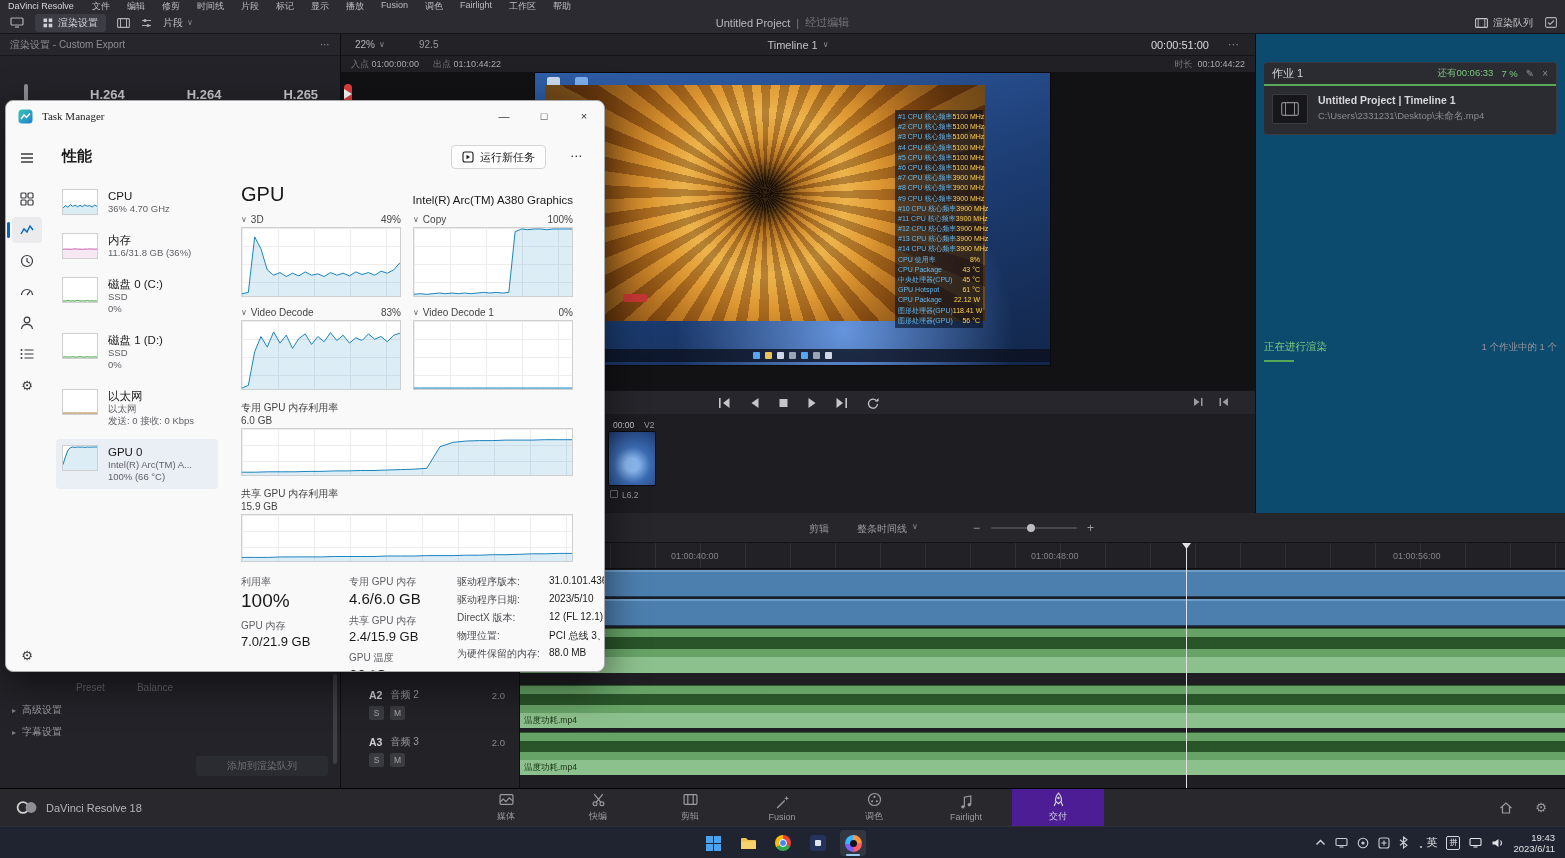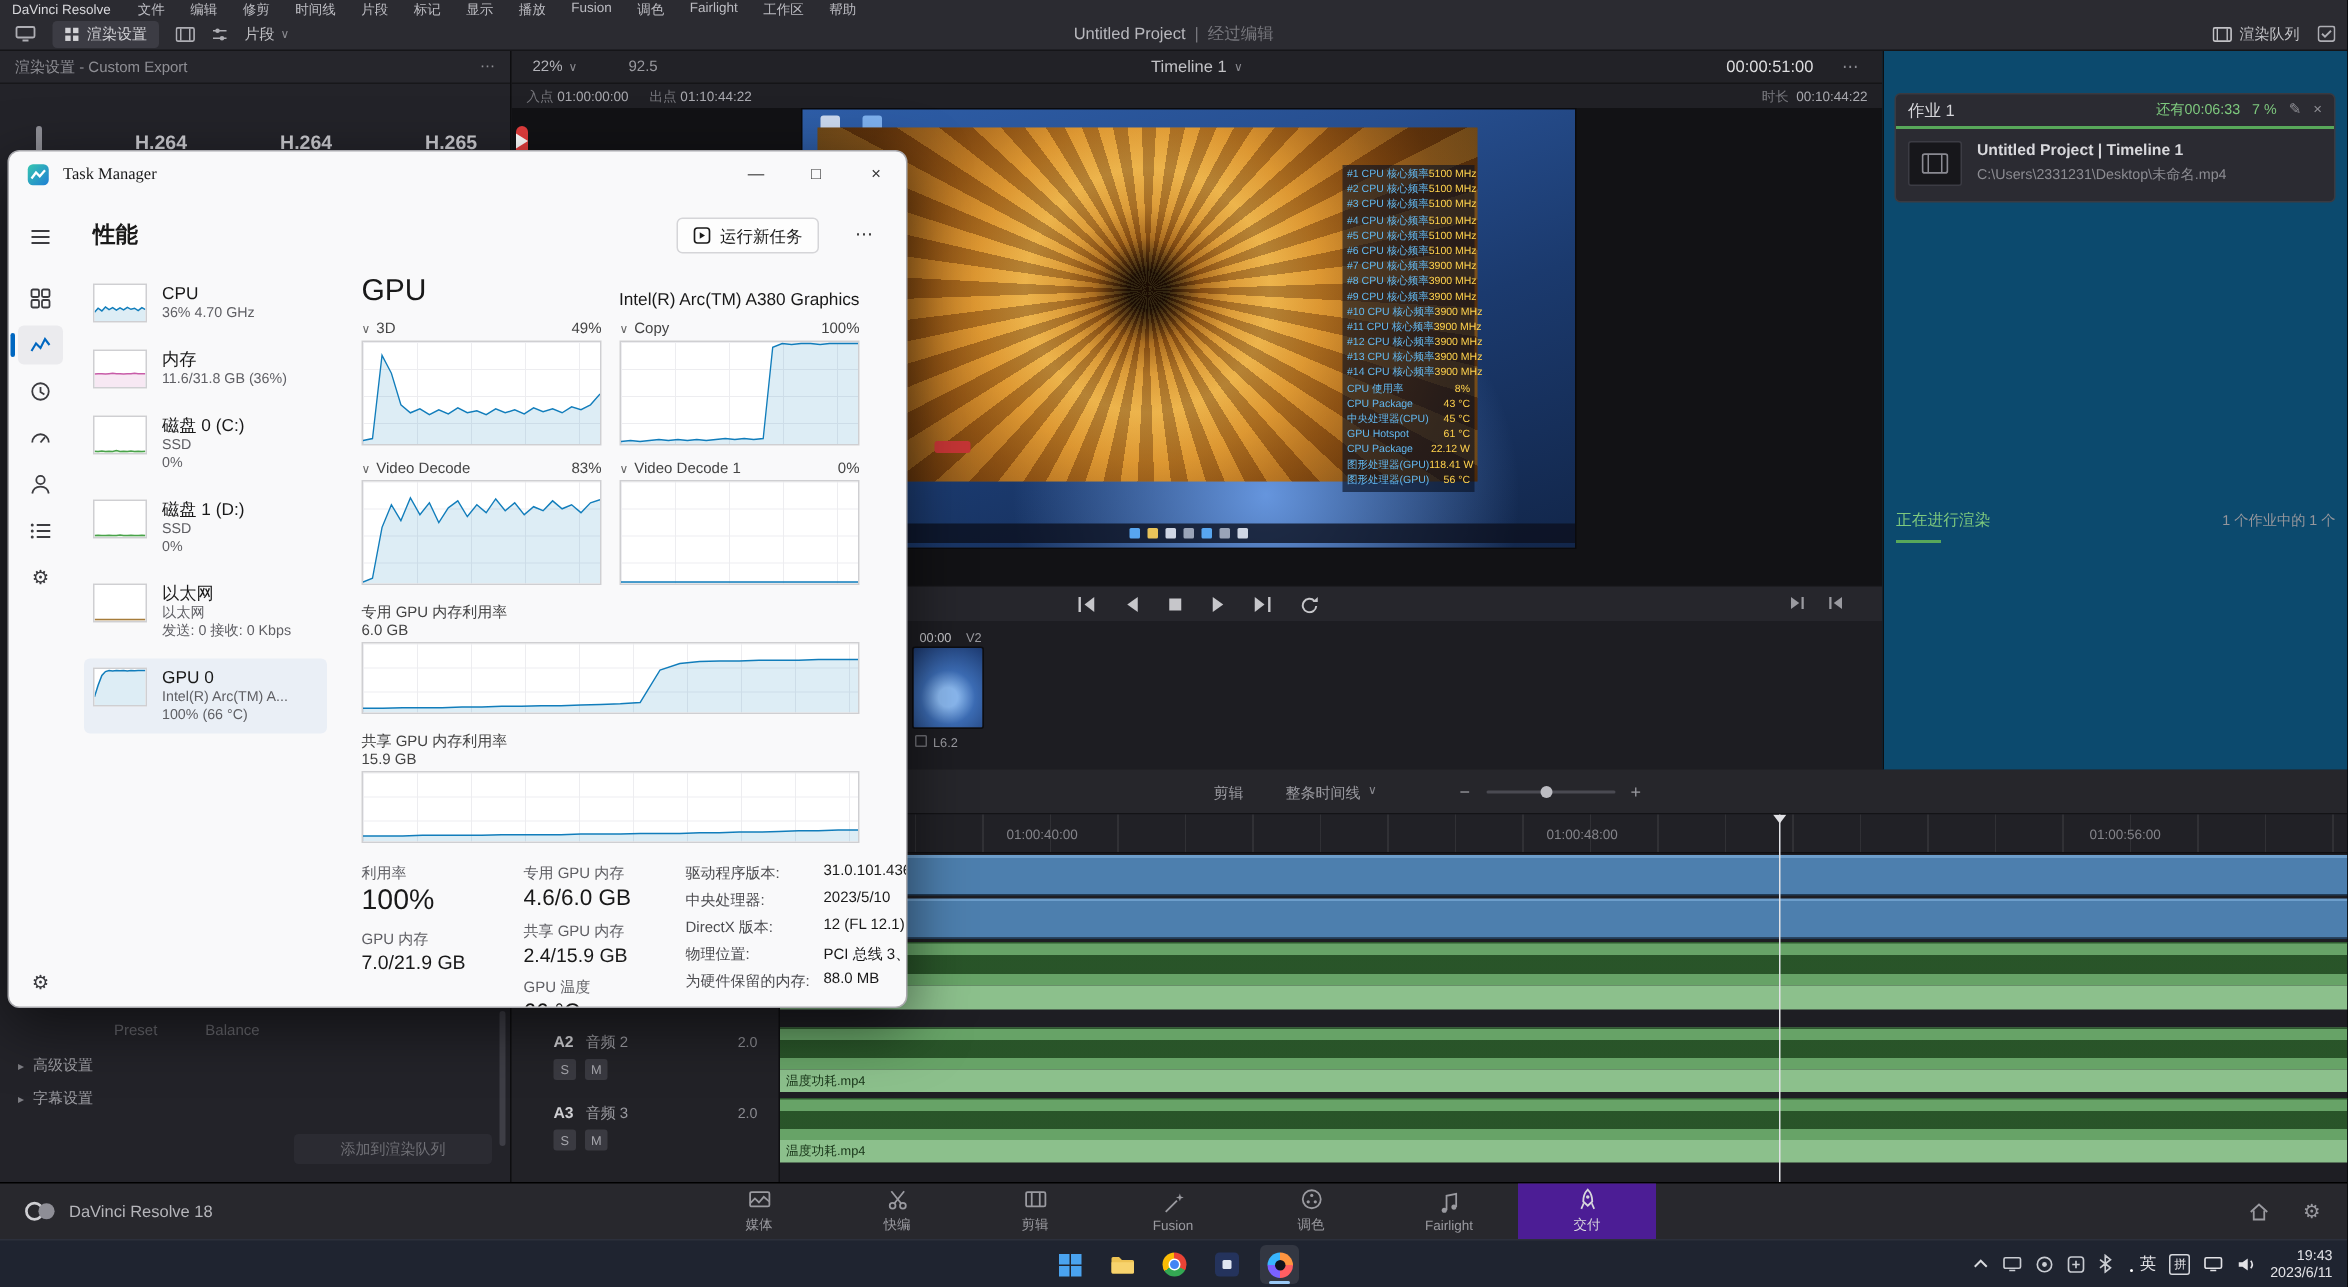--- a/index.html
+++ b/index.html
@@ -910,21 +910,21 @@
               </div>
             </div>
           <div class="info-col">
 
               <div class="info-row">
                 <span class="lbl">驱动程序版本:</span>
                 <span class="val">31.0.101.4369</span>
               </div>
 
               <div class="info-row">
-                <span class="lbl">中央处理器:</span>
+                <span class="lbl">驱动程序日期:</span>
                 <span class="val">2023/5/10</span>
               </div>
 
               <div class="info-row">
                 <span class="lbl">DirectX 版本:</span>
                 <span class="val">12 (FL 12.1)</span>
               </div>
 
               <div class="info-row">
                 <span class="lbl">物理位置:</span>

